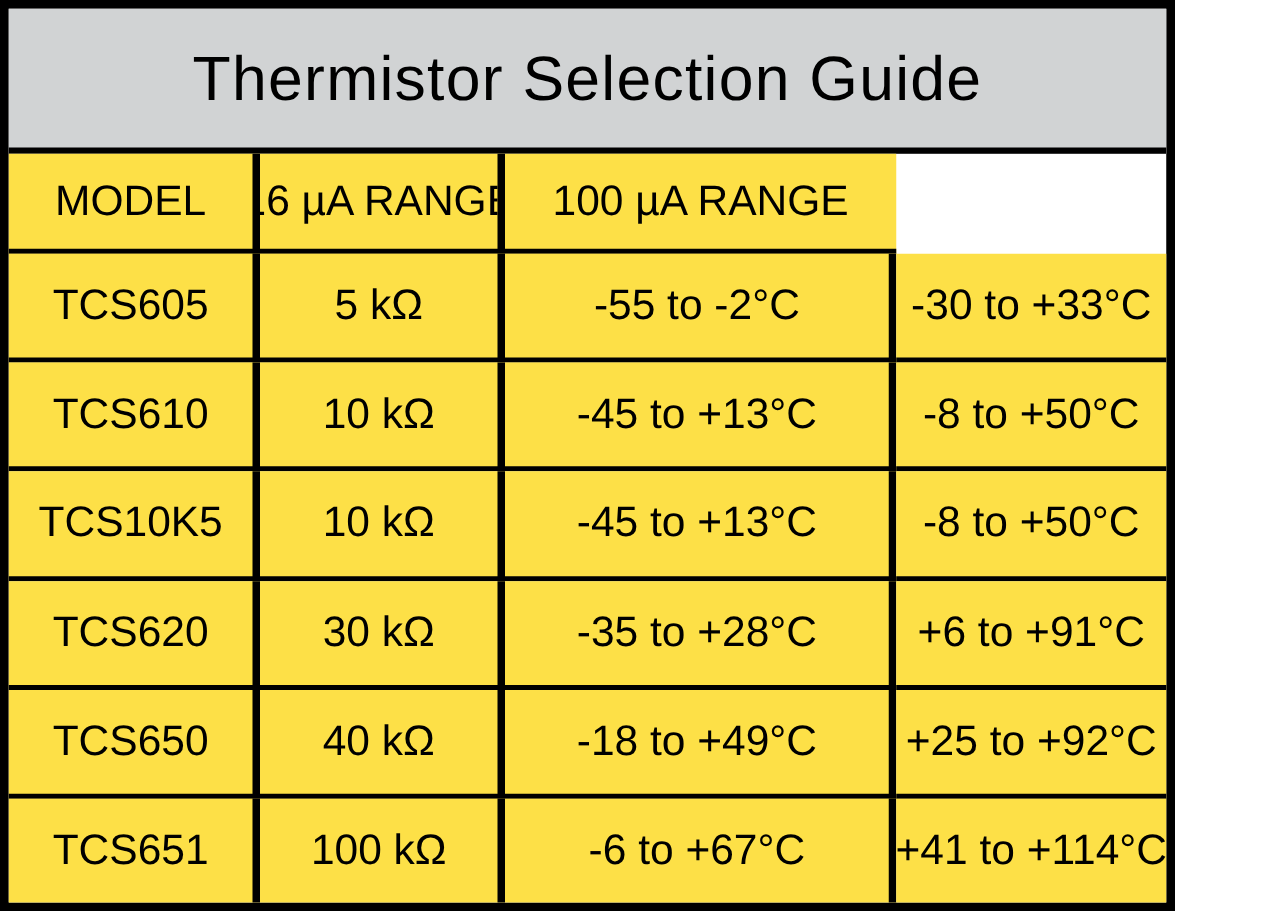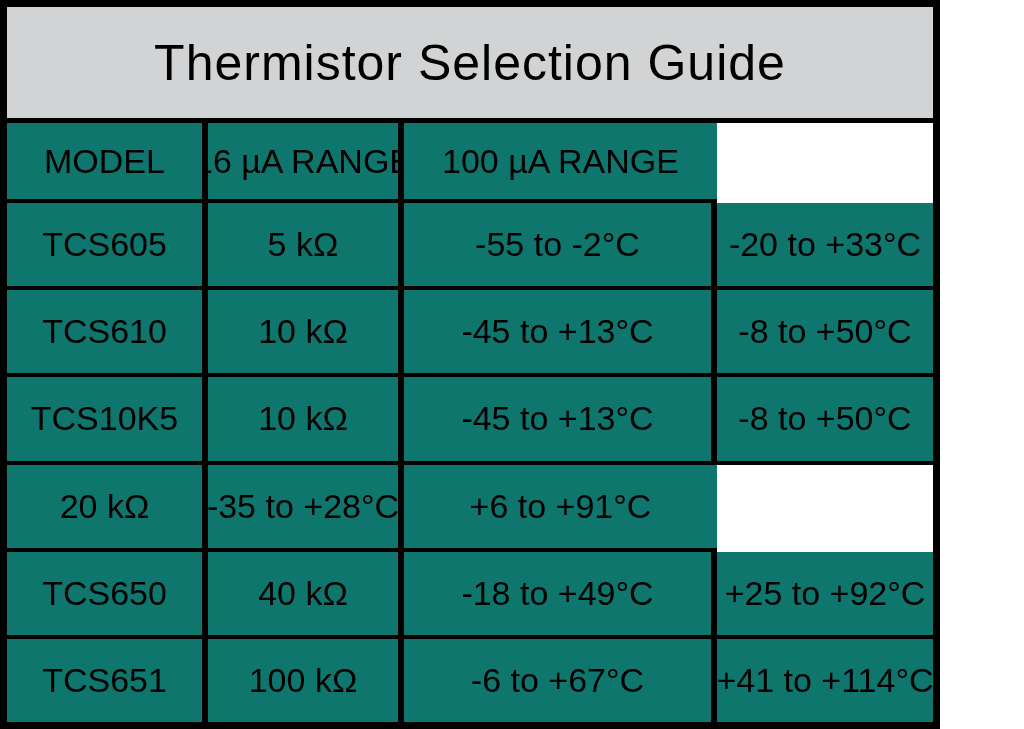--- a/index.html
+++ b/index.html
@@ -46,21 +46,21 @@
     flex: 1 1 auto;
   }
   .cell {
     box-sizing: border-box;
     display: flex;
     align-items: center;
     justify-content: center;
     font-size: 34px;
     white-space: nowrap;
     overflow: hidden;
-    background: #0f766e;
+    background: #fde047;
     border-bottom: 4px solid #000000;
   }
   .cell.c0, .cell.c1, .cell.c2 {
     border-right: 6px solid #000000;
   }
   .data-row:last-child .cell {
     border-bottom: none;
   }
 </style>
 </head>
@@ -75,39 +75,40 @@
   <div class="grid-row header-row">
     <div class="cell c0">MODEL</div>
     <div class="cell c2">16 µA RANGE</div>
     <div class="cell c3">100 µA RANGE</div>
   </div>
 
   <div class="grid-row data-row">
     <div class="cell c0">TCS605</div>
     <div class="cell c1">5 kΩ</div>
     <div class="cell c2">-55 to -2°C</div>
-    <div class="cell c3">-20 to +33°C</div>
+    <div class="cell c3">-30 to +33°C</div>
   </div>
 
   <div class="grid-row data-row">
     <div class="cell c0">TCS610</div>
     <div class="cell c1">10 kΩ</div>
     <div class="cell c2">-45 to +13°C</div>
     <div class="cell c3">-8 to +50°C</div>
   </div>
 
   <div class="grid-row data-row">
     <div class="cell c0">TCS10K5</div>
     <div class="cell c1">10 kΩ</div>
     <div class="cell c2">-45 to +13°C</div>
     <div class="cell c3">-8 to +50°C</div>
   </div>
 
   <div class="grid-row data-row">
-    <div class="cell c1">20 kΩ</div>
+    <div class="cell c0">TCS620</div>
+    <div class="cell c1">30 kΩ</div>
     <div class="cell c2">-35 to +28°C</div>
     <div class="cell c3">+6 to +91°C</div>
   </div>
 
   <div class="grid-row data-row">
     <div class="cell c0">TCS650</div>
     <div class="cell c1">40 kΩ</div>
     <div class="cell c2">-18 to +49°C</div>
     <div class="cell c3">+25 to +92°C</div>
   </div>

